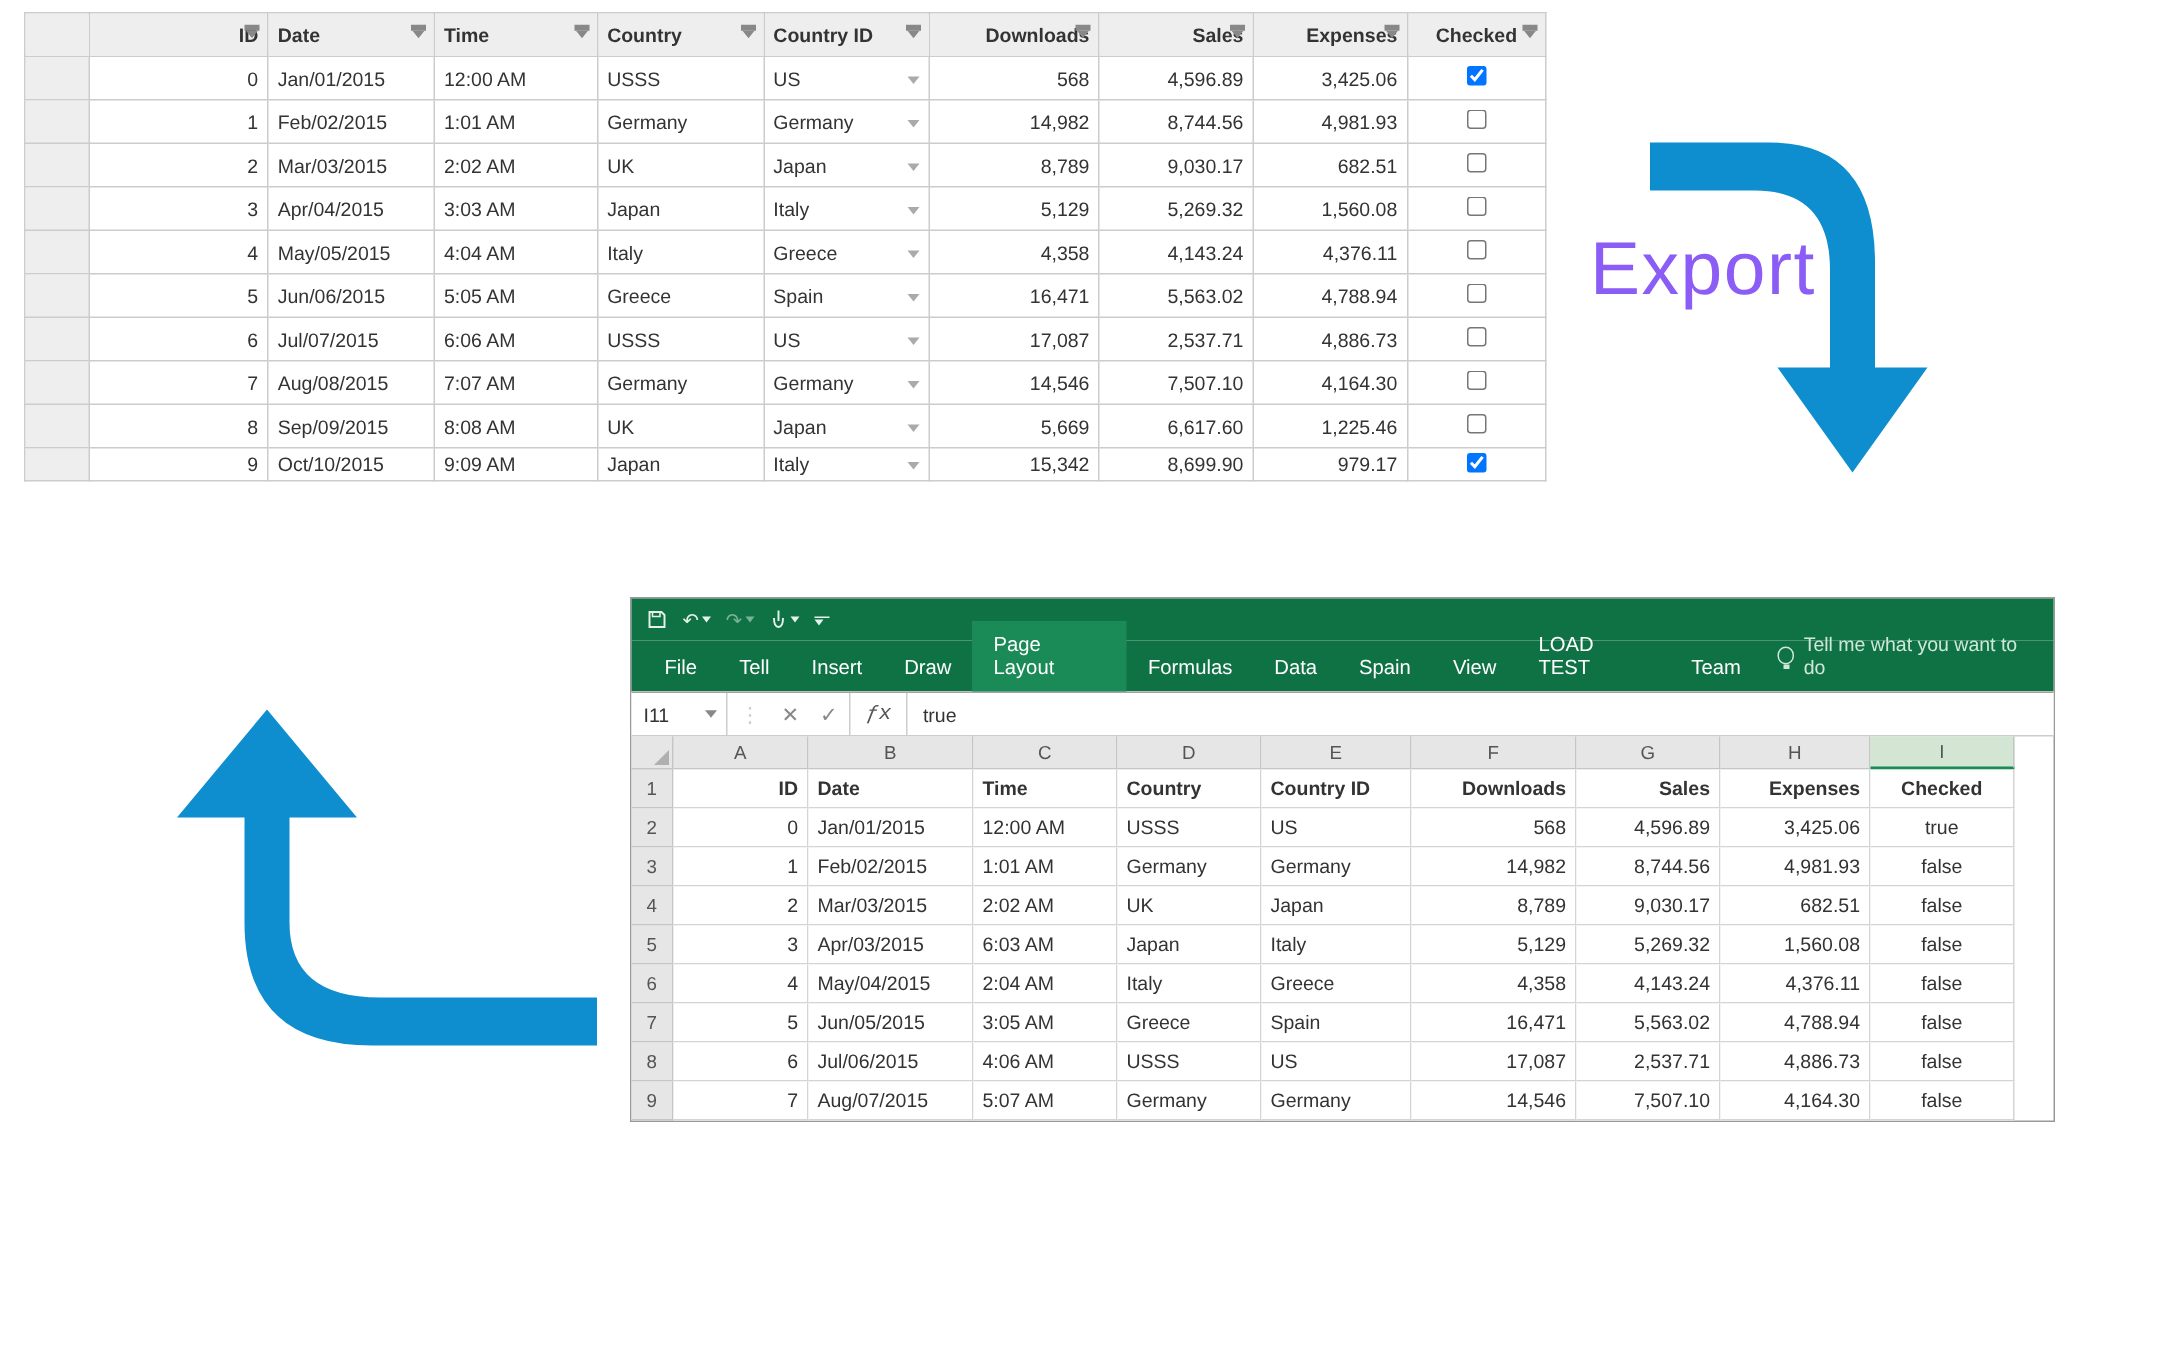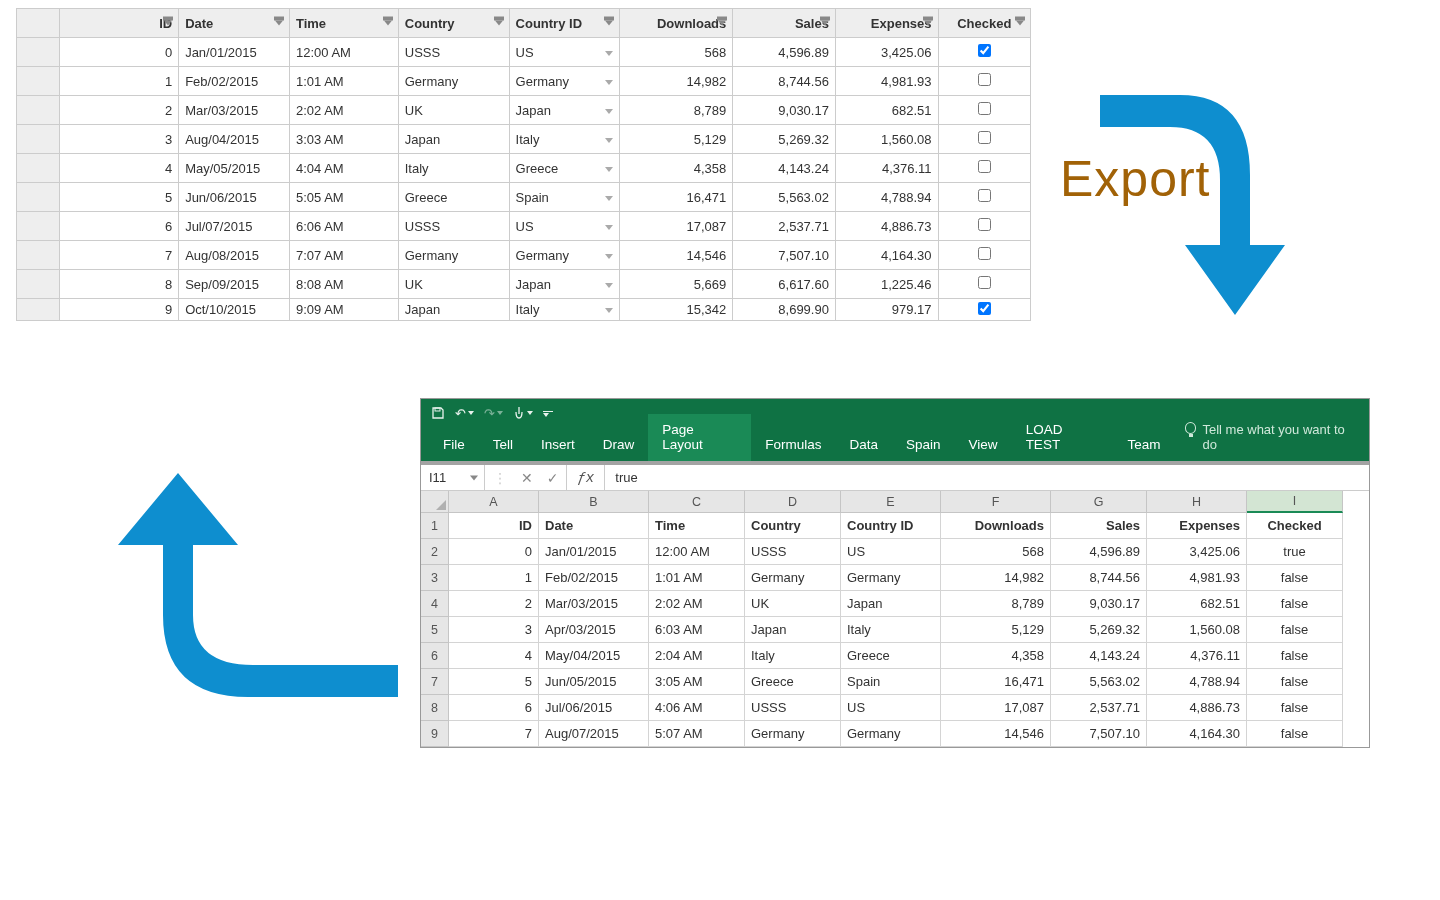--- a/index.html
+++ b/index.html
@@ -18,38 +18,38 @@
 .topgrid input[type=checkbox] { pointer-events: none; }
 
 
 .tg-c0{width:42px}.tg-c1{width:116px}.tg-c2{width:108px}.tg-c3{width:106px}.tg-c4{width:108px}.tg-c5{width:108px}.tg-c6{width:110px}.tg-c7{width:100px}.tg-c8{width:100px}.tg-c9{width:90px}
 
 
 .topgrid tr.cut td { border-bottom: 1px solid #ccc; height: 22px; }
 
 
 .export-wrap { position: absolute; left: 1060px; top: 65px; }
-.export-label { font-size: 50px; font-weight: 300; color: #a16207; position: absolute; left: 0; top: 85px; letter-spacing: 1px; }
+.export-label { font-size: 50px; font-weight: 300; color: #8b5cf6; position: absolute; left: 0; top: 85px; letter-spacing: 1px; }
 
 .import-wrap { position: absolute; left: 108px; top: 465px; }
 .import-label { font-size: 50px; font-weight: 300; color: #0e8ecf; position: absolute; left: 90px; top: 70px; letter-spacing: 1px; }
 
 
 .excel { position: absolute; left: 420px; top: 398px; width: 950px; border: 1px solid #999; background:#fff; }
 .titlebar { background: #0f7244; height: 28px; display: flex; align-items: center; padding: 0 10px; gap: 10px; }
 .titlebar .tb-ic { color: #fff; font-size: 13px; opacity: .9; display:inline-flex; align-items:center; }
 .tb-drop { width:0;height:0;border-left:3px solid transparent;border-right:3px solid transparent;border-top:4px solid #fff; margin-left:2px; display:inline-block;}
 .ribbontabs { background: #0f7244; height: 34px; display: flex; align-items: flex-end; padding: 0 8px; gap: 0; }
 .ribbontabs .tab { color: #fff; font-size: 13.5px; padding: 8px 14px 9px; cursor: default; }
 .ribbontabs .tab.active { background: #1a8a56; }
-.ribbontabs .tellme { color:#cfe8da; font-size:13px; margin-left:10px; display:flex; gap:6px; padding-bottom:9px;}
+.ribbontabs .tellme { color:#cfe8da; font-size:13px; margin-left:10px; display:flex; align-items:center; gap:6px; padding-bottom:9px;}
 .bulb { width:12px;height:12px;border:1.4px solid #cfe8da;border-radius:50%; position:relative;}
 .bulb::after{content:"";position:absolute;left:3px;top:11px;width:4px;height:3px;background:#cfe8da;}
 
-.formulabar { height: 30px; border-top: 4px solid #a3a3a3; border-bottom: 1px solid #ccc; display: flex; align-items: center; background: #fff; }
+.formulabar { height: 30px; border-top: 1px solid #a3a3a3; border-bottom: 1px solid #ccc; display: flex; align-items: center; background: #fff; }
 .namebox { width: 64px; height: 100%; border-right: 1px solid #ccc; display:flex; align-items:center; padding:0 8px; font-size:13px; position:relative;}
 .namebox .dd { position:absolute; right:6px; top:50%; transform:translateY(-50%); width:0;height:0;border-left:4px solid transparent;border-right:4px solid transparent;border-top:5px solid #888;}
 .fb-btns { display:flex; align-items:center; height:100%; border-right:1px solid #ccc; padding:0 8px; gap:14px; color:#888;}
 .fb-btns span{font-size:14px;}
 .fb-fx { font-style: italic; font-family: Liberation Mono, monospace; font-size: 14px; color:#555; padding:0 10px; border-right:1px solid #ccc; height:100%; display:flex;align-items:center;}
 .fb-input { flex:1; padding:0 10px; font-size:13px; }
 
 .sheet { display:grid; grid-template-columns: 28px 90px 110px 96px 96px 100px 110px 96px 100px 96px; }
 .sheet .hd { background:#e6e6e6; border:1px solid #c5c5c5; border-top:none; border-left:none; height:22px; display:flex; align-items:center; justify-content:center; color:#555; font-size:12.5px;}
 .sheet .corner { background:#e6e6e6; border-right:1px solid #c5c5c5; border-bottom:1px solid #c5c5c5; position:relative;}
@@ -112,21 +112,21 @@
         <td class="">UK</td>
         <td class="">Japan<span class="dd-ic"></span></td>
         <td class="num">8,789</td>
         <td class="num">9,030.17</td>
         <td class="num">682.51</td>
         <td class="ctr"><input type="checkbox" style=""></td>
       </tr>
       <tr>
         <td class="rowhead"></td>
         <td class="num">3</td>
-        <td class="">Aug/04/2015</td>
+        <td class="">Apr/04/2015</td>
         <td class="">3:03 AM</td>
         <td class="">Japan</td>
         <td class="">Italy<span class="dd-ic"></span></td>
         <td class="num">5,129</td>
         <td class="num">5,269.32</td>
         <td class="num">1,560.08</td>
         <td class="ctr"><input type="checkbox" style=""></td>
       </tr>
       <tr>
         <td class="rowhead"></td>

